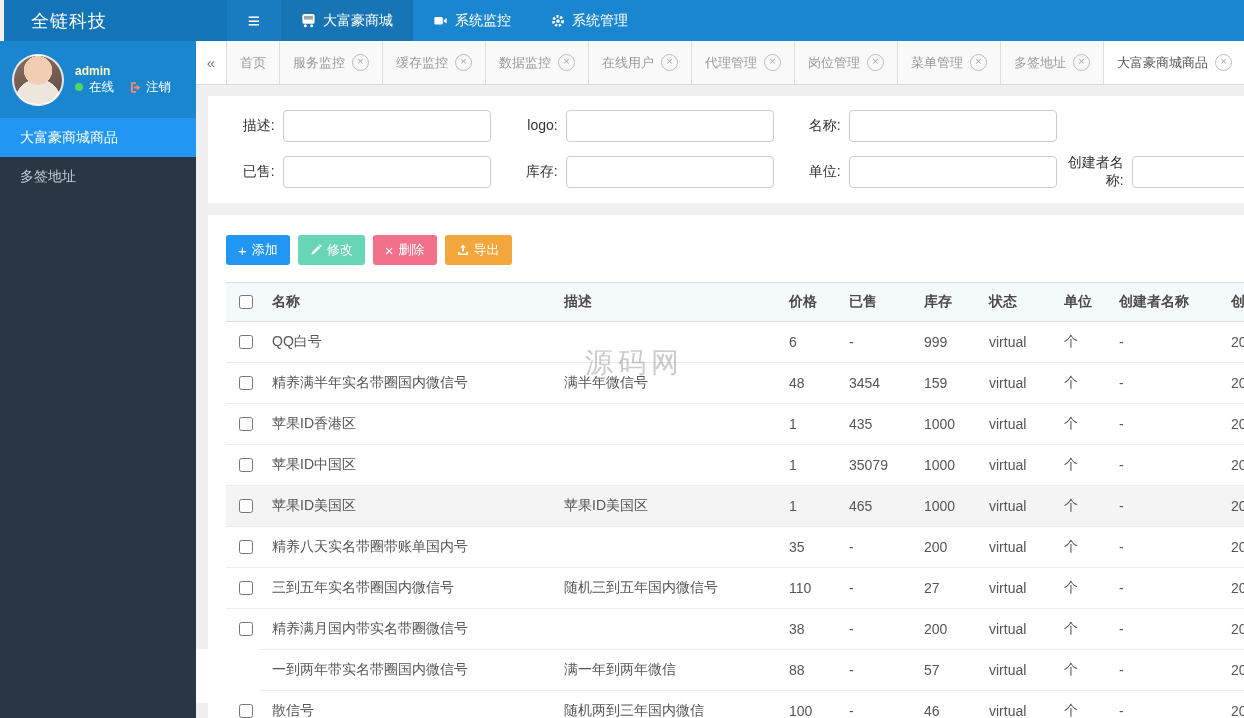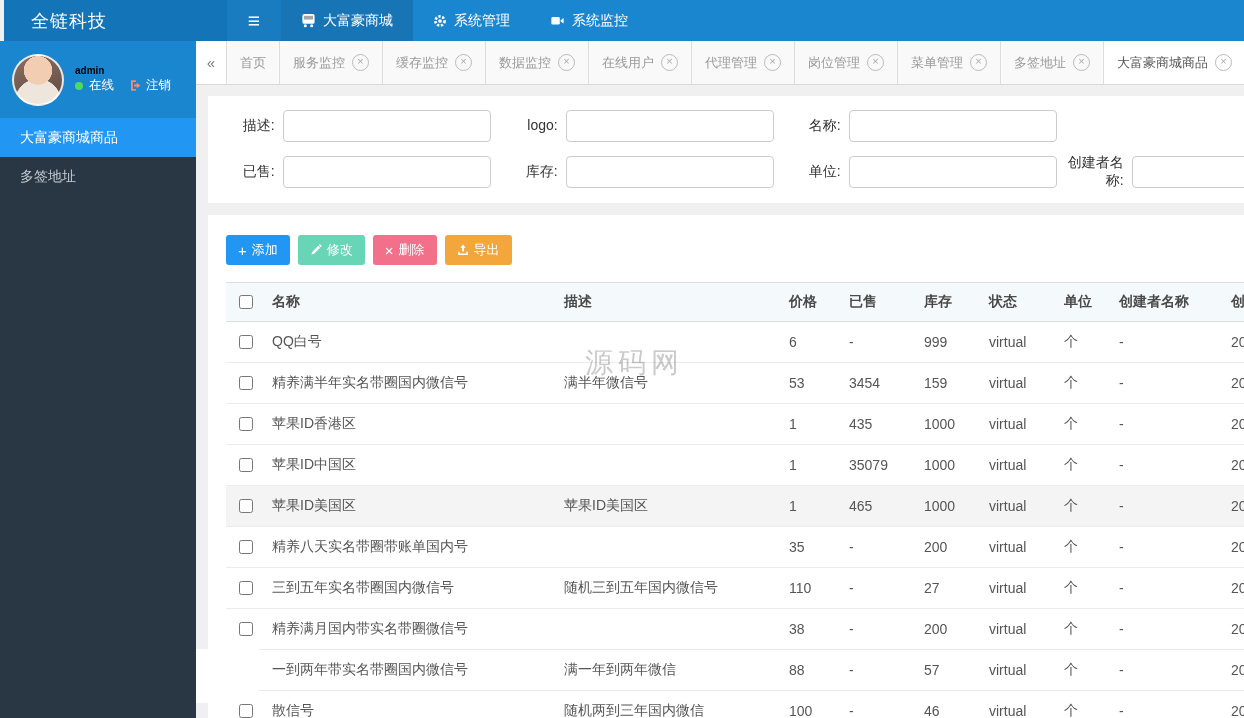--- a/index.html
+++ b/index.html
@@ -16,21 +16,21 @@
   .top-menu-icon{display:flex;align-items:center;}
 
   
   .sidebar{position:absolute;left:0;top:41px;width:196px;bottom:0;background:var(--sidebar,#293744);z-index:9;}
   .user-panel{height:77px;background:var(--topbar,#1b86d0);display:flex;align-items:center;padding:0 12px;gap:11px;}
   .avatar{width:48px;height:48px;border-radius:50%;flex:none;border:2px solid rgba(255,255,255,0.85);
     background:
       radial-gradient(circle at 50% 30%, #f2cdb2 0 34%, rgba(0,0,0,0) 35%),
       radial-gradient(circle at 50% 96%, #eee6dc 0 44%, rgba(0,0,0,0) 45%),
       linear-gradient(160deg,#8a6f63,#5d4a42);}
-  .user-name{color:#000000;font-size:10px;font-weight:bold;margin-bottom:1px;}
+  .user-name{color:#fef9c3;font-size:12px;font-weight:bold;margin-bottom:1px;}
   .user-status-row{display:flex;align-items:center;gap:4px;color:#fff;font-size:12.5px;}
   .online-dot{width:8px;height:8px;border-radius:50%;background:#4cd964;margin-right:2px;}
   .logout-icon{margin-left:11px;display:flex;align-items:center;}
   .logout{cursor:pointer;}
   .side-item{height:39px;line-height:39px;padding-left:20px;color:#c3cbd4;font-size:14px;cursor:pointer;white-space:nowrap;}
   .side-item.active{background:var(--active-menu,#2196f3);color:#fff;}
 
   
   .main{position:absolute;left:196px;top:41px;right:0;bottom:0;overflow:hidden;background:#f0f0f0;}
   .tabbar{height:43px;background:#f9f9f9;border-bottom:1px solid #d9d9d9;display:flex;align-items:stretch;overflow:hidden;}
@@ -85,37 +85,37 @@
               <circle cx="4.6" cy="13.6" r="1.6" fill="#fff"></circle>
               <circle cx="11.4" cy="13.6" r="1.6" fill="#fff"></circle>
             </svg>
 
     </span>
     <span class="top-menu-label">大富豪商城</span>
   </div>
         <div class="top-menu">
     <span class="top-menu-icon">
 
-      <svg class="gear-icon" width="14" height="14" viewBox="0 0 16 16">
-              <circle cx="8" cy="8" r="5.2" fill="none" stroke="#fff" stroke-width="3.1" stroke-dasharray="2.6 1.8"></circle>
-              <circle cx="8" cy="8" r="2.1" fill="#fff"></circle>
-            </svg>
-
-    </span>
-    <span class="top-menu-label">系统管理</span>
-  </div>
-        <div class="top-menu">
-    <span class="top-menu-icon">
-
       <svg class="monitor-icon" width="15" height="14" viewBox="0 0 16 16">
               <rect x="1" y="3.5" width="9.6" height="8.5" rx="1.5" fill="#fff"></rect>
               <path d="M11.6 7 15 4.6v6.3L11.6 8.6z" fill="#fff"></path>
             </svg>
     </span>
     <span class="top-menu-label">系统监控</span>
+  </div>
+        <div class="top-menu">
+    <span class="top-menu-icon">
+
+      <svg class="gear-icon" width="14" height="14" viewBox="0 0 16 16">
+              <circle cx="8" cy="8" r="5.2" fill="none" stroke="#fff" stroke-width="3.1" stroke-dasharray="2.6 1.8"></circle>
+              <circle cx="8" cy="8" r="2.1" fill="#fff"></circle>
+            </svg>
+
+    </span>
+    <span class="top-menu-label">系统管理</span>
   </div>
       </div>
   </div>
 
   <div class="sidebar">
     <div class="user-panel">
       <div class="avatar"></div>
       <div>
         <div class="user-name">admin</div>
         <div class="user-status-row">
@@ -285,21 +285,21 @@
     <td class="c-stock">999</td>
     <td class="c-status">virtual</td>
     <td class="c-unit">个</td>
     <td class="c-creator">-</td>
     <td class="c-created">20</td>
   </tr>
               <tr>
     <td class="cb-cell"><input type="checkbox" style=""></td>
     <td class="c-name">精养满半年实名带圈国内微信号</td>
     <td class="c-desc">满半年微信号</td>
-    <td class="c-price">53</td>
+    <td class="c-price">48</td>
     <td class="c-sold">3454</td>
     <td class="c-stock">159</td>
     <td class="c-status">virtual</td>
     <td class="c-unit">个</td>
     <td class="c-creator">-</td>
     <td class="c-created">20</td>
   </tr>
               <tr>
     <td class="cb-cell"><input type="checkbox" style=""></td>
     <td class="c-name">苹果ID香港区</td>

